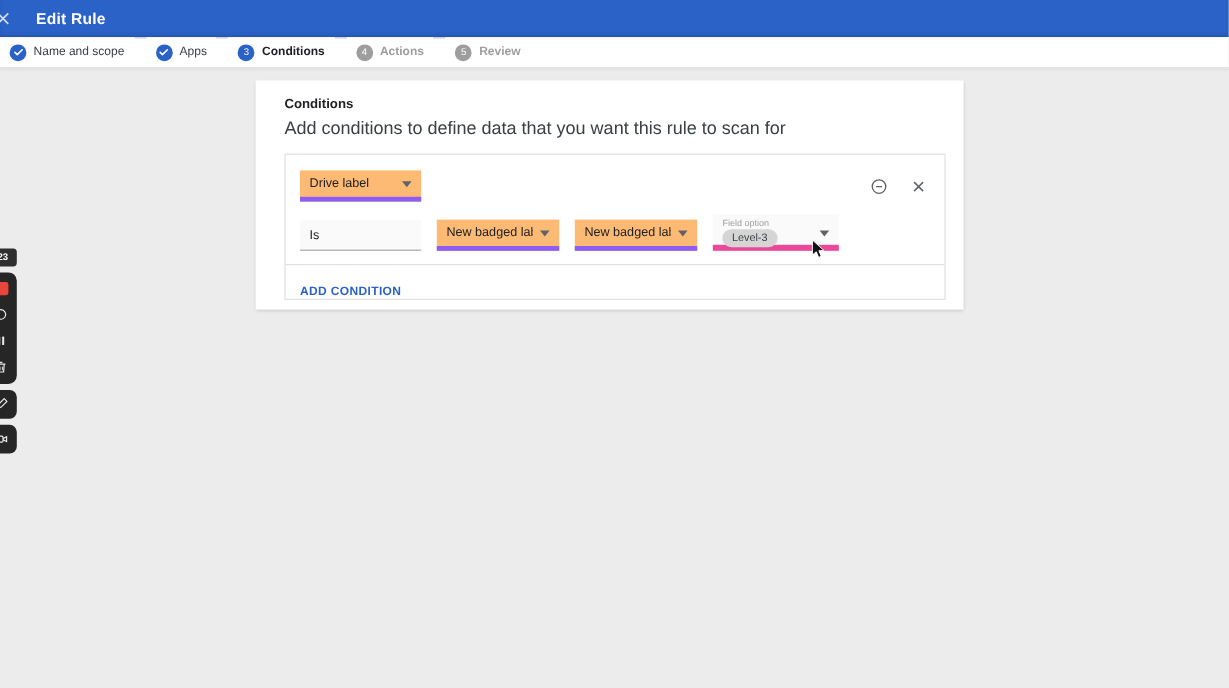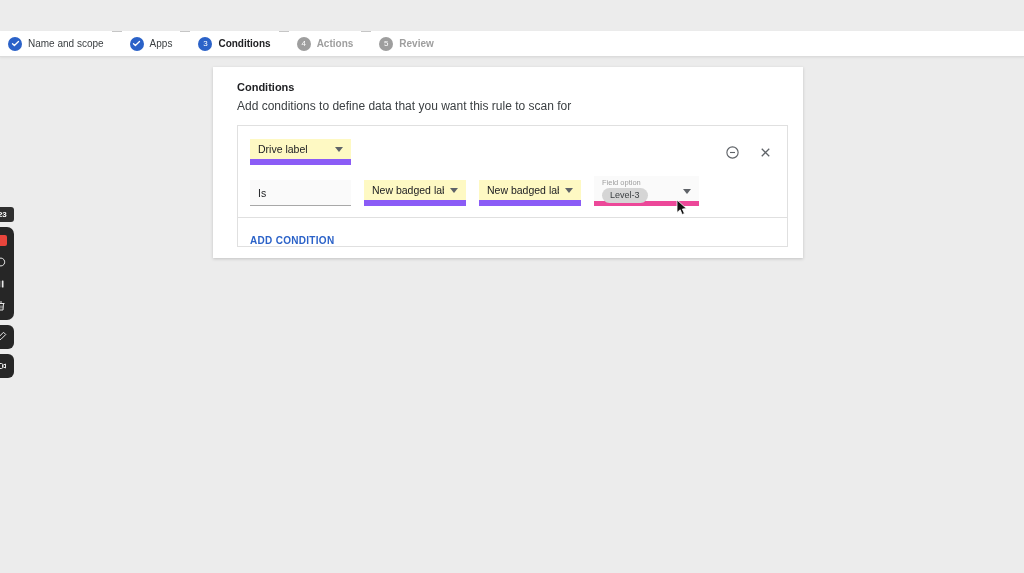--- a/index.html
+++ b/index.html
@@ -21,24 +21,24 @@
   .step.upcoming .circle { background:#9e9e9e; }
   .step .circle svg { width:9px; height:9px; display:block; }
   .step .lbl { margin-left:6px; font-size:10px; color:#3c4043; }
   .step.active .lbl { font-weight:bold; color:#202124; }
   .step.upcoming .lbl { color:#9e9e9e;font-weight:bold; }
   .step-dash { width:10px; height:1px; background:#c6c6c6; margin:0 8px; }
 
   
   .card { position:absolute; left:213px; top:67px; width:590px; height:191px; background:#ffffff; box-shadow:0 1px 3px rgba(0,0,0,.18); padding:14px 15px 0 24px; }
   .card-title { font-size:11px; font-weight:bold; color:#202124; }
-  .card-sub { font-size:12px; color:#3c4043; margin-top:6px; }
+  .card-sub { font-size:15px; color:#3c4043; margin-top:6px; }
   .cond-box { margin-top:12px; width:551px; border:1px solid #e0e0e0; background:#fff; }
   .cond-row1 { display:flex; align-items:center; padding:13px 14px 0 12px; }
-  .select { background:#fef9c3; border-bottom:6px solid #8b5cf6; height:26px; display:flex; align-items:center; padding:0 8px; cursor:pointer; }
+  .select { background:#fdba74; border-bottom:4px solid #8b5cf6; height:26px; display:flex; align-items:center; padding:0 8px; cursor:pointer; }
   .select .stxt { font-size:10.5px; color:#202124; flex:1 1 auto; white-space:nowrap; overflow:hidden; }
   .caret { width:0; height:0; border-left:4px solid transparent; border-right:4px solid transparent; border-top:5px solid #5f6368; flex:0 0 auto; margin-left:6px; }
   .w-drive { width:101px; }
   .row1-spacer { flex:1 1 auto; }
   .iconbtn { width:16px; height:16px; color:#5f6368; cursor:pointer; display:flex; align-items:center; justify-content:center; }
   .iconbtn svg { width:15px; height:15px; display:block; }
   .iconbtn + .iconbtn { margin-left:17px; }
 
   .cond-row2 { display:flex; align-items:flex-end; padding:11px 12px 0 12px; gap:13px; }
   .field { background:#fafafa; border-bottom:1px solid #a8a8a8; height:26px; display:flex; align-items:center; padding:0 8px; }
@@ -72,20 +72,28 @@
   .rec-ic svg { width:12px; height:12px; display:block; }
 
   
   .cursor { position:absolute; left:676px; top:199px; width:12px; height:16px; pointer-events:none; }
 </style>
 </head>
 <body>
 
 <div id="root">
 
+  <div class="appbar">
+    <span class="close">
+      <svg viewBox="0 0 24 24" fill="none" stroke="currentColor" stroke-width="2.4">
+          <path d="M5 5l14 14M19 5L5 19"></path>
+        </svg>
+    </span>
+    <span class="title">Edit Rule</span>
+  </div>
 
   <div class="stepper">
     <div class="step complete">
       <span class="circle">
         <svg viewBox="0 0 24 24" fill="none" stroke="#fff" stroke-width="3.5" stroke-linecap="round" stroke-linejoin="round">
             <path d="M4 12.5l5 5L20 6.5"></path>
           </svg>
       </span>
       <span class="lbl">Name and scope</span>
     </div>

